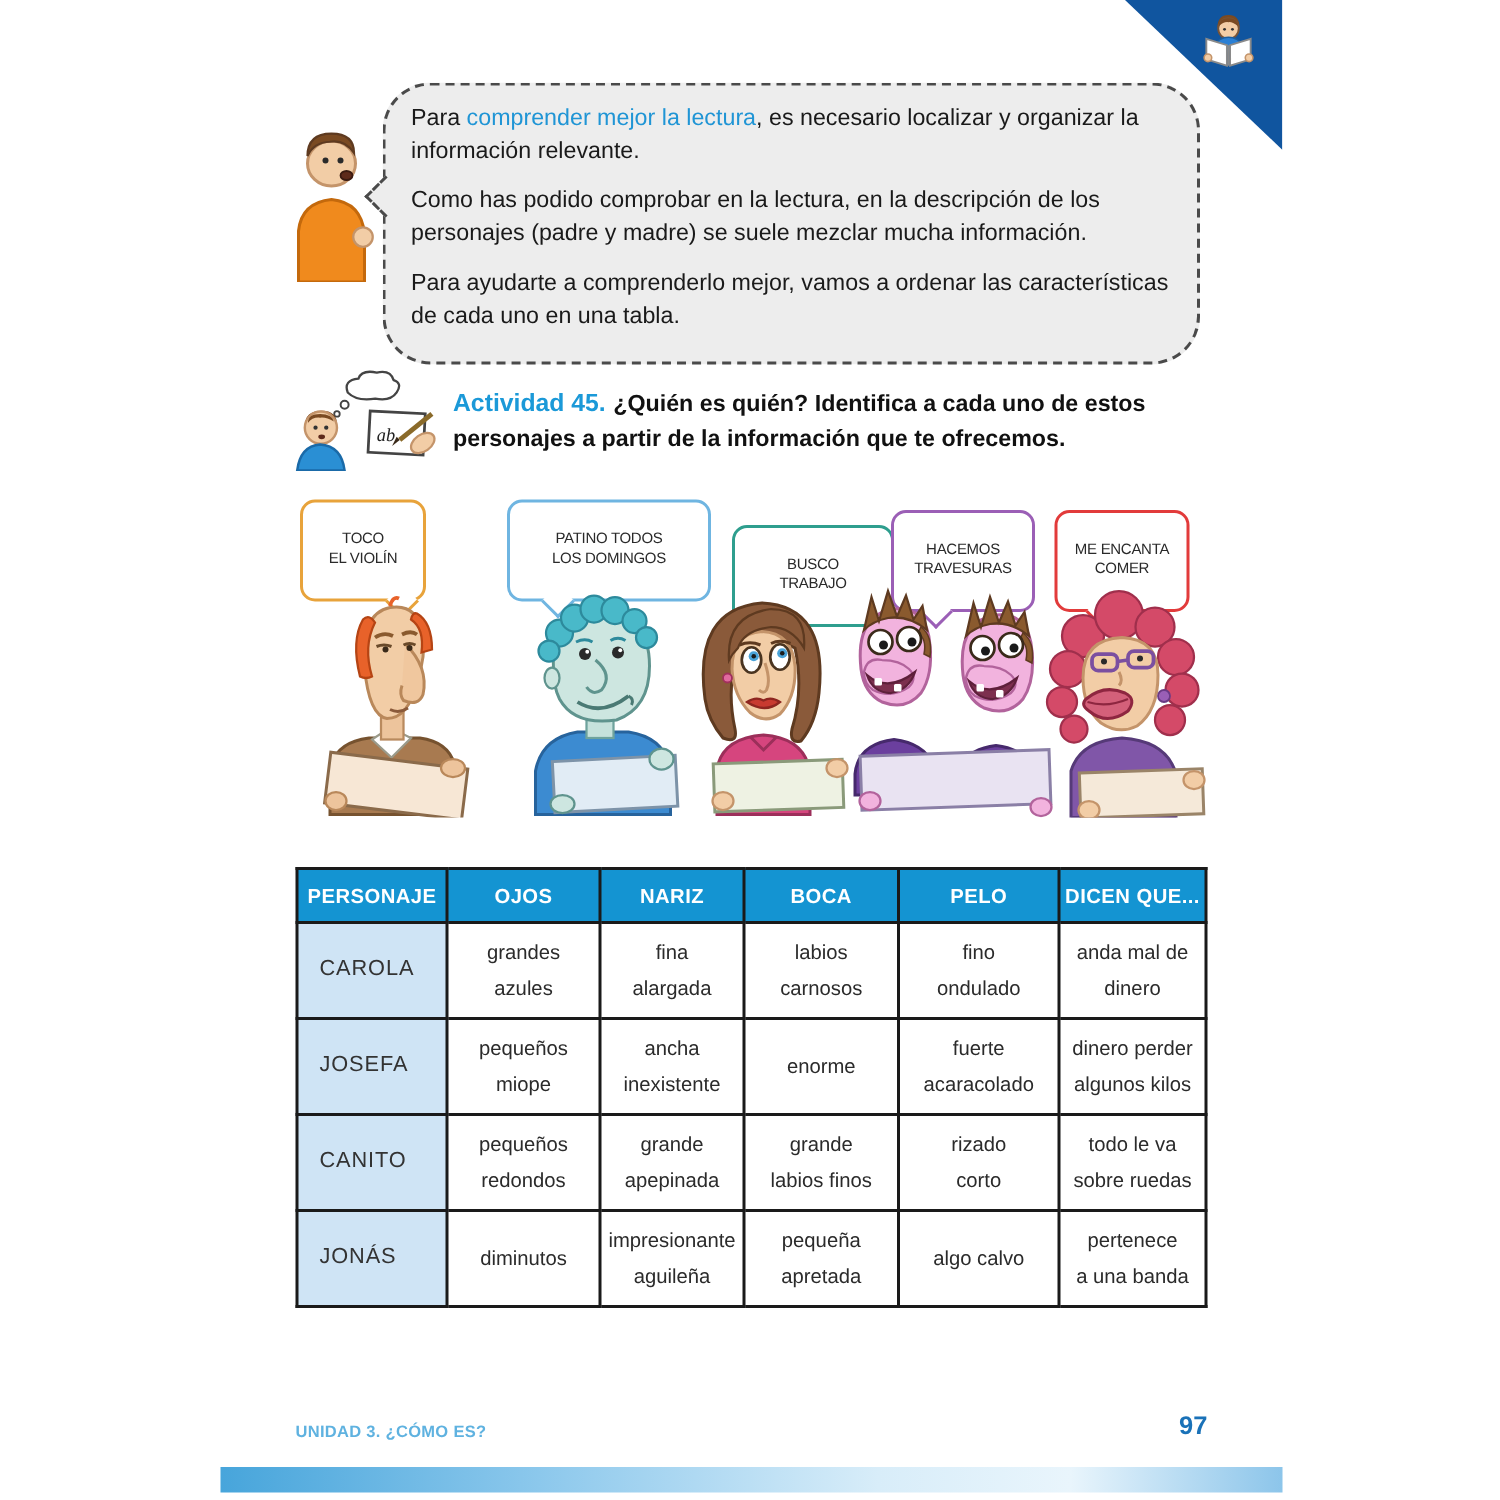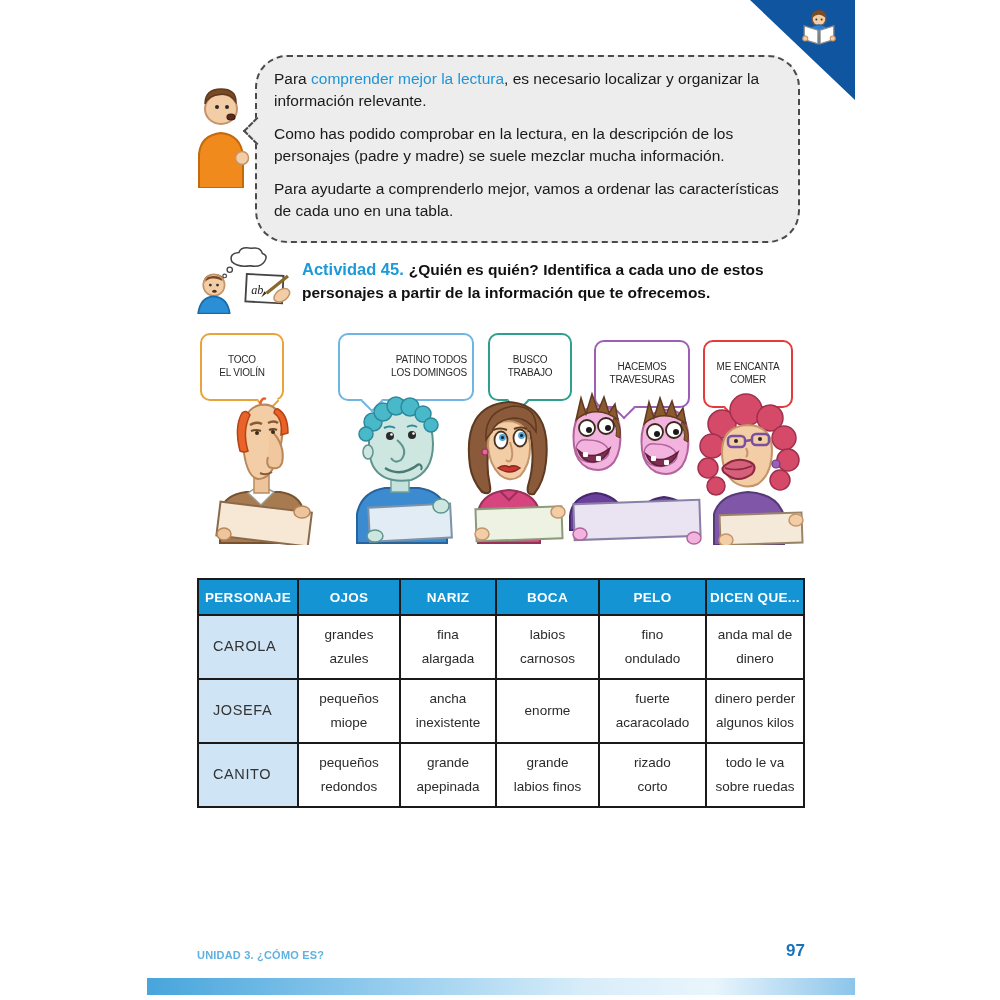--- a/index.html
+++ b/index.html
@@ -118,26 +118,26 @@
   </div>
   <div class="activity-text">
     <span class="act-label">Actividad 45.</span><span>¿Quién es quién? Identifica a cada uno de estos personajes a partir de la información que te ofrecemos.</span>
   </div>
 
   <div class="balloon" style="left: 200px; top: 333px; width: 84px; --c: #E8A33B;">
     <span>TOCO
 EL VIOLÍN</span>
     <span class="tail" style="left:58px;"></span>
   </div>
-  <div class="balloon" style="left: 338px; top: 333px; width: 136px; text-align: right; --c: #6FB5E1;">
+  <div class="balloon" style="left: 338px; top: 333px; width: 136px; --c: #6FB5E1;">
     <span>PATINO TODOS
 LOS DOMINGOS</span>
     <span class="tail" style="left:24px;"></span>
   </div>
-  <div class="balloon" style="left: 488px; top: 333px; width: 84px; --c: #2E9E8E;">
+  <div class="balloon" style="left: 488px; top: 350px; width: 108px; --c: #2E9E8E;">
     <span>BUSCO
 TRABAJO</span>
     <span class="tail" style="left:20px;"></span>
   </div>
   <div class="balloon" style="left: 594px; top: 340px; width: 96px; --c: #9B5FB6;">
     <span>HACEMOS
 TRAVESURAS</span>
     <span class="tail" style="left:20px;"></span>
   </div>
   <div class="balloon" style="left: 703px; top: 340px; width: 90px; --c: #E23B3B;">
@@ -342,20 +342,31 @@
 redondos</td>
         <td>grande
 apepinada</td>
         <td>grande
 labios finos</td>
         <td>rizado
 corto</td>
         <td>todo le va
 sobre ruedas</td>
       </tr>
+      <tr>
+        <td class="name-cell">JONÁS</td>
+        <td>diminutos</td>
+        <td>impresionante
+aguileña</td>
+        <td>pequeña
+apretada</td>
+        <td>algo calvo</td>
+        <td>pertenece
+a una banda</td>
+      </tr>
     </tbody>
   </table>
 
   <div class="footer-unit">UNIDAD 3. ¿CÓMO ES?</div>
   <div class="footer-page">97</div>
   <div class="footer-bar"></div>
 
 </div>
 
 </body></html>

